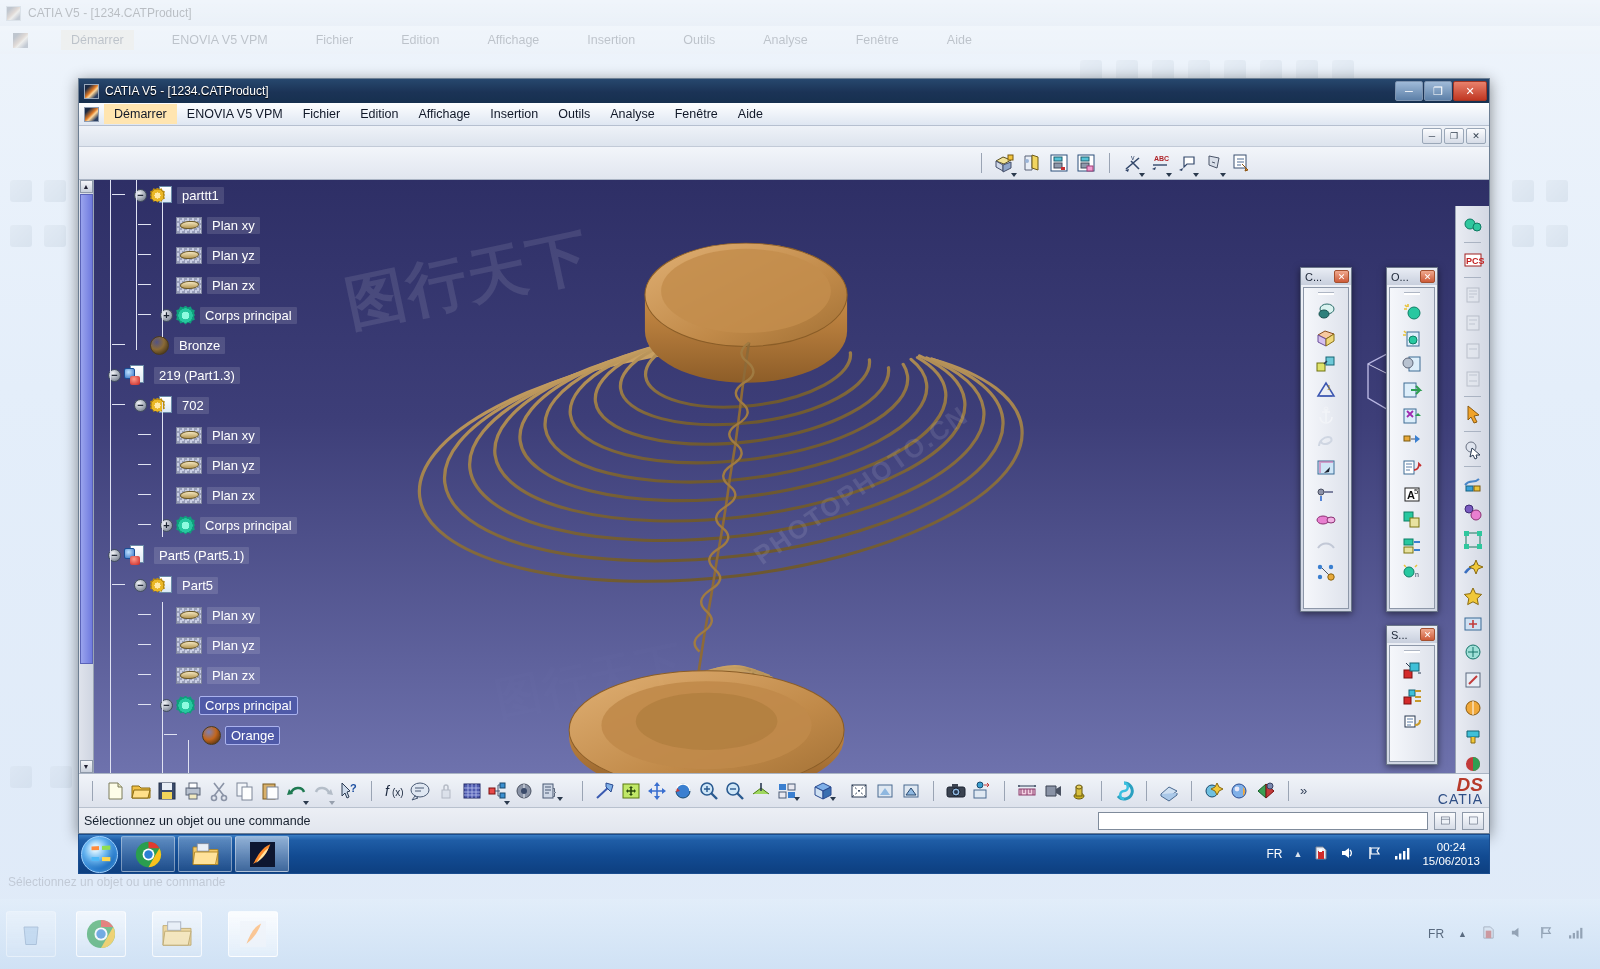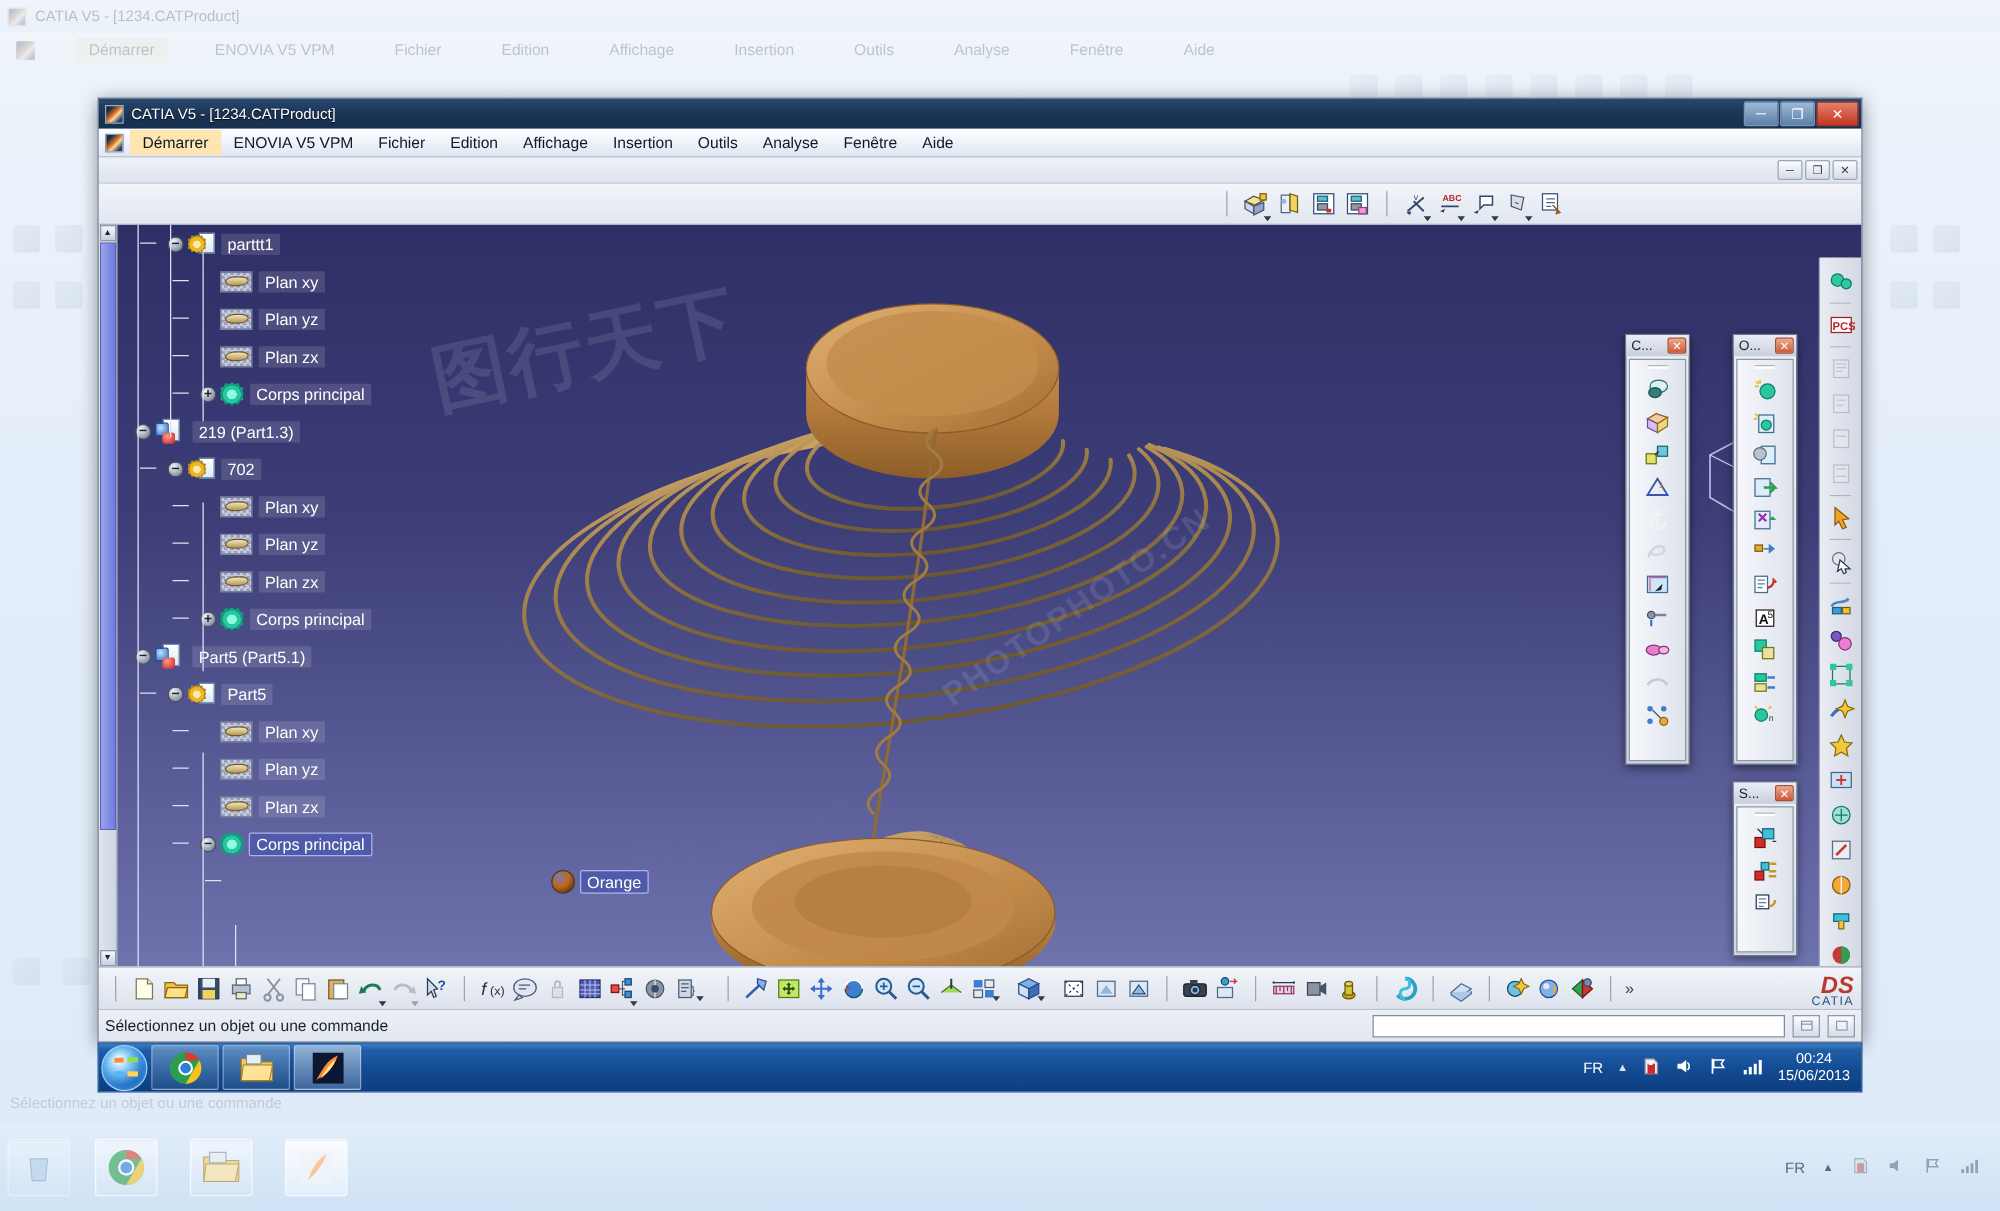--- a/index.html
+++ b/index.html
@@ -167,21 +167,21 @@
   .statusbar {
     height:26px; background:linear-gradient(180deg,#eceff5,#e2e6ee);
     border-top:1px solid #b8c1ce; display:flex; align-items:center; padding:0 5px; gap:6px;
   }
   .status-text { flex:1; color:#16202e; font-size:12.5px; }
   .status-input { width:330px;height:18px;background:#fff;border:1px solid #7f8b9b;}
   .status-btn { width:22px;height:18px;border:1px solid #8e99a9;
     background:linear-gradient(180deg,#fbfcfe,#d6dce7);display:flex;align-items:center;justify-content:center;}
   .catia-logo { position:absolute; right:6px; bottom:1px; color:#b73a2a; font-weight:bold;
     font-style:italic; font-size:19px; line-height:.9; text-align:right;}
-  .catia-logo small { font-size:10px; color:#2f4f86; font-style:normal; font-weight:normal; display:block; letter-spacing:1px;}
+  .catia-logo small { font-size:14px; color:#2f4f86; font-style:normal; font-weight:normal; display:block; letter-spacing:1px;}
 
   
   #taskbar {
     position:absolute; left:78px; top:834px; width:1412px; height:40px;
     background:linear-gradient(180deg,#3a7ec4 0%,#1f5da6 14%,#124b92 55%,#0d3f80 100%);
     border:1px solid #1a4d8f; display:flex; align-items:center; padding-left:2px;
   }
   .orb { width:37px;height:37px;border-radius:50%;flex:none;
     background:radial-gradient(circle at 38% 32%, #d8f0ff 0 10%, #6fb9f0 35%, #1f6fc0 65%, #0b3f78 100%);
     border:1px solid #9fd2ff; box-shadow:0 0 6px #4ea6ef inset; position:relative;}
@@ -468,20 +468,26 @@
             <span class="icon-plane"></span>
             <span class="tlabel">Plan zx</span>
             <span class="treeline" style="left: 40px; top: 14px; width: 13px; height: 1px;"></span>
           </div>
           <div class="trow" style="padding-left: 62px;">
             <span class="tog">+</span>
             <span class="icon-gear"></span>
             <span class="tlabel">Corps principal</span>
             <span class="treeline" style="left: 40px; top: 14px; width: 13px; height: 1px;"></span>
           </div>
+          <div class="trow" style="padding-left: 36px;">
+            <span style="width:16px;flex:none"></span>
+            <span class="icon-mat" style="background:radial-gradient(circle at 34% 30%, #ffffff22, #8a6a36 45%, #2c1f0c 100%)"></span>
+            <span class="tlabel">Bronze</span>
+            <span class="treeline" style="left: 14px; top: 14px; width: 13px; height: 1px;"></span>
+          </div>
           <div class="trow" style="padding-left: 10px;">
             <span class="tog">−</span>
             <span class="icon-prod">
               <span class="doc"></span>
               <span class="bl"></span>
               <span class="rd"></span>
             </span>
             <span class="tlabel">219 (Part1.3)</span>
           </div>
           <div class="trow" style="padding-left: 36px;">
@@ -552,21 +558,21 @@
             <span class="icon-plane"></span>
             <span class="tlabel">Plan zx</span>
             <span class="treeline" style="left: 40px; top: 14px; width: 13px; height: 1px;"></span>
           </div>
           <div class="trow" style="padding-left: 62px;">
             <span class="tog">−</span>
             <span class="icon-gear"></span>
             <span class="tlabel sel">Corps principal</span>
             <span class="treeline" style="left: 40px; top: 14px; width: 13px; height: 1px;"></span>
           </div>
-          <div class="trow" style="padding-left: 88px; justify-content: flex-end;">
+          <div class="trow" style="padding-left: 88px;">
             <span style="width:16px;flex:none"></span>
             <span class="icon-mat" style="background:radial-gradient(circle at 34% 30%, #ffffff22, #c2661e 45%, #2c1f0c 100%)"></span>
             <span class="tlabel sel">Orange</span>
             <span class="treeline" style="left: 66px; top: 14px; width: 13px; height: 1px;"></span>
           </div>
           <div class="trow" style="padding-left: 88px;"></div>
           <span class="treeline" style="left: 12px; top: 0px; width: 1px; height: 630px;"></span>
           <span class="treeline" style="left: 38px; top: 0px; width: 1px; height: 170px;"></span>
           <span class="treeline" style="left: 64px; top: 22px; width: 1px; height: 135px;"></span>
           <span class="treeline" style="left: 64px; top: 222px; width: 1px; height: 135px;"></span>

